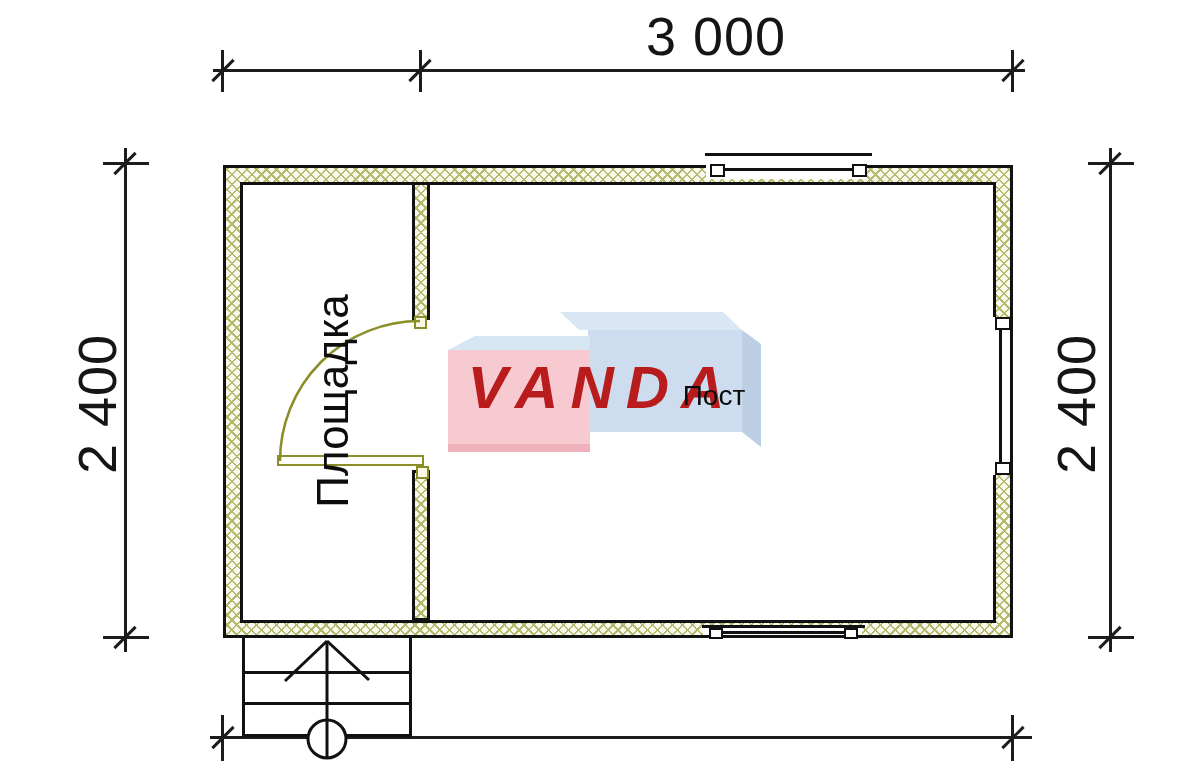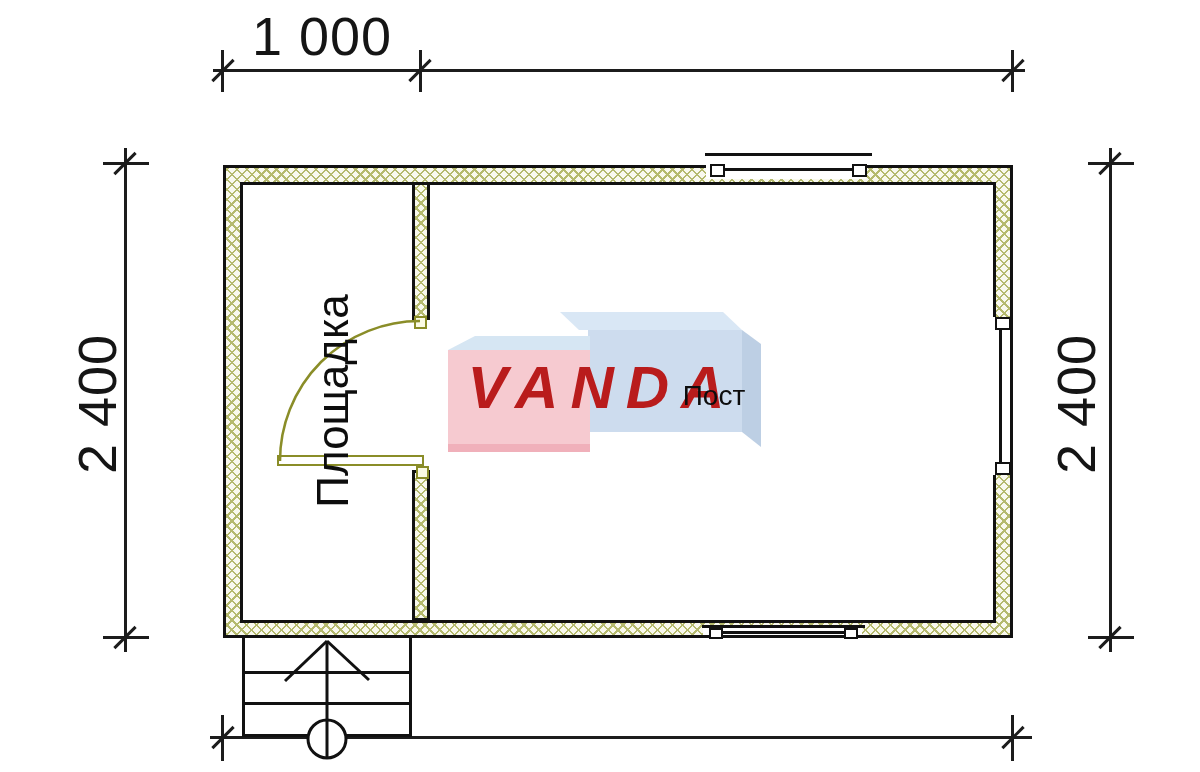--- a/index.html
+++ b/index.html
@@ -51,21 +51,21 @@
 
 <div id="canvas">
 
   <div class="dim-line" style="left:213px;top:69px;width:812px;height:3px;"></div>
   <div class="dim-line" style="left:221px;top:50px;width:3px;height:42px;"></div>
   <div class="dim-line" style="left:419px;top:50px;width:3px;height:42px;"></div>
   <div class="dim-line" style="left:1011px;top:50px;width:3px;height:42px;"></div>
   <div class="tick" style="left:208px;top:69px;"></div>
   <div class="tick" style="left:405px;top:69px;"></div>
   <div class="tick" style="left:998px;top:69px;"></div>
-  <div class="dim-text" style="left:222px;top:8px;width:200px;">1 000</div>
+  <div class="dim-text" style="left:616px;top:8px;width:200px;">3 000</div>
 
   <div class="dim-line" style="left:124px;top:148px;width:3px;height:504px;"></div>
   <div class="dim-line" style="left:103px;top:162px;width:46px;height:3px;"></div>
   <div class="dim-line" style="left:103px;top:636px;width:46px;height:3px;"></div>
   <div class="tick" style="left:110px;top:162px;"></div>
   <div class="tick" style="left:110px;top:636px;"></div>
   <div class="dim-text rot" style="left:-3px;top:376px;width:200px;">2 400</div>
 
   <div class="dim-line" style="left:1109px;top:148px;width:3px;height:504px;"></div>
   <div class="dim-line" style="left:1088px;top:162px;width:46px;height:3px;"></div>

